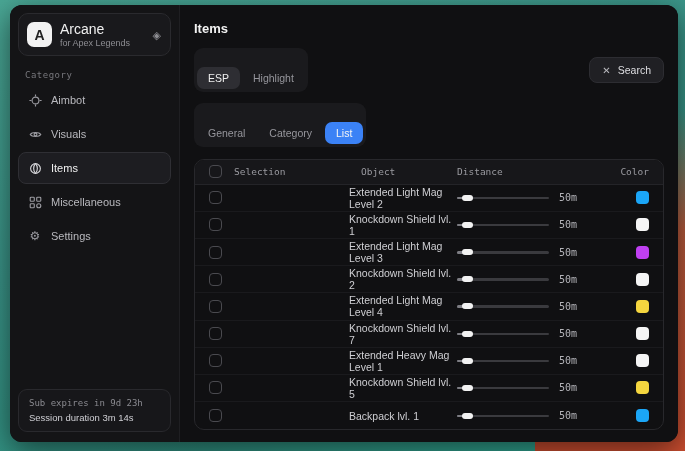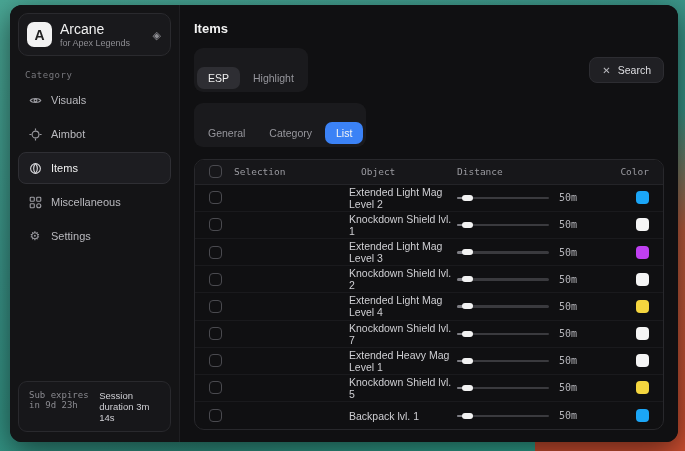--- a/index.html
+++ b/index.html
@@ -55,21 +55,21 @@
     display:flex; align-items:center; gap:9px; padding:8px 9px;
     border-radius:8px; border:1px solid transparent; cursor:pointer;
   }
   .nav-item .nv-ico { width:14px; height:14px; color:#9a9aa0; display:flex; align-items:center; justify-content:center; font-size:12px; }
   .nav-item .nv-lbl { color:#b9b9be; font-size:11px; }
   .nav-item.sel { background:#1d1d21; border-color:#2f2f34; }
   .nav-item.sel .nv-lbl { color:#f0f0f0; }
   .sb-spacer { flex:1; }
   .sub-card {
     border:1px solid #29292d; background:#17171a; border-radius:9px;
-    padding:8px 10px; display:flex; flex-direction:row; gap:4px;
+    padding:8px 10px; display:flex; flex-direction:column; gap:4px;
   }
   .sub-line1 { color:#8a8a90; font-size:9px; font-family:"DejaVu Sans Mono", monospace; }
   .sub-line2 { color:#cfcfd4; font-size:9.5px; font-weight:normal; }
 
   
   .main { flex:1; display:flex; flex-direction:column; padding:12px 14px 12px 14px; background:#101012; position:relative; }
   .page-title { color:#f2f2f2; font-size:13px; font-weight:bold; margin:4px 0 12px 0; }
 
   .mode-row { display:flex; align-items:center; justify-content:space-between; }
   .pillgroup {
@@ -138,41 +138,41 @@
       <div class="brand-txt">
         <span class="brand-name">Arcane</span>
         <span class="brand-sub">for Apex Legends</span>
       </div>
       <span class="brand-gem">◈</span>
     </div>
 
     <div class="section-label">Category</div>
 
     <div class="nav">
-      <div class="nav-item">
-        <span class="nv-ico">
-          <svg width="13" height="13" viewBox="0 0 16 16" fill="none" stroke="#9a9aa0" stroke-width="1.4">
-            <path d="M1.5 8 C3.5 4.8, 12.5 4.8, 14.5 8 C12.5 11.2, 3.5 11.2, 1.5 8 Z"></path>
-              <circle cx="8" cy="8" r="1.7"></circle>
-          </svg>
-        </span>
-        <span class="nv-lbl">Visuals</span>
-      </div>
       <div class="nav-item">
         <span class="nv-ico">
           <svg width="13" height="13" viewBox="0 0 16 16" fill="none" stroke="#9a9aa0" stroke-width="1.4">
             <circle cx="8" cy="8" r="4.2"></circle>
               <line x1="8" y1="0.5" x2="8" y2="3"></line>
               <line x1="8" y1="13" x2="8" y2="15.5"></line>
               <line x1="0.5" y1="8" x2="3" y2="8"></line>
               <line x1="13" y1="8" x2="15.5" y2="8"></line>
           </svg>
         </span>
         <span class="nv-lbl">Aimbot</span>
       </div>
+      <div class="nav-item">
+        <span class="nv-ico">
+          <svg width="13" height="13" viewBox="0 0 16 16" fill="none" stroke="#9a9aa0" stroke-width="1.4">
+            <path d="M1.5 8 C3.5 4.8, 12.5 4.8, 14.5 8 C12.5 11.2, 3.5 11.2, 1.5 8 Z"></path>
+              <circle cx="8" cy="8" r="1.7"></circle>
+          </svg>
+        </span>
+        <span class="nv-lbl">Visuals</span>
+      </div>
       <div class="nav-item sel">
         <span class="nv-ico">
           <svg width="13" height="13" viewBox="0 0 16 16" fill="none" stroke="#d8d8dc" stroke-width="1.4">
             <circle cx="8" cy="8" r="6"></circle>
               <path d="M8 2 C5 5, 5 11, 8 14"></path>
               <path d="M8 2 C11 5, 11 11, 8 14"></path>
           </svg>
         </span>
         <span class="nv-lbl">Items</span>
       </div>

